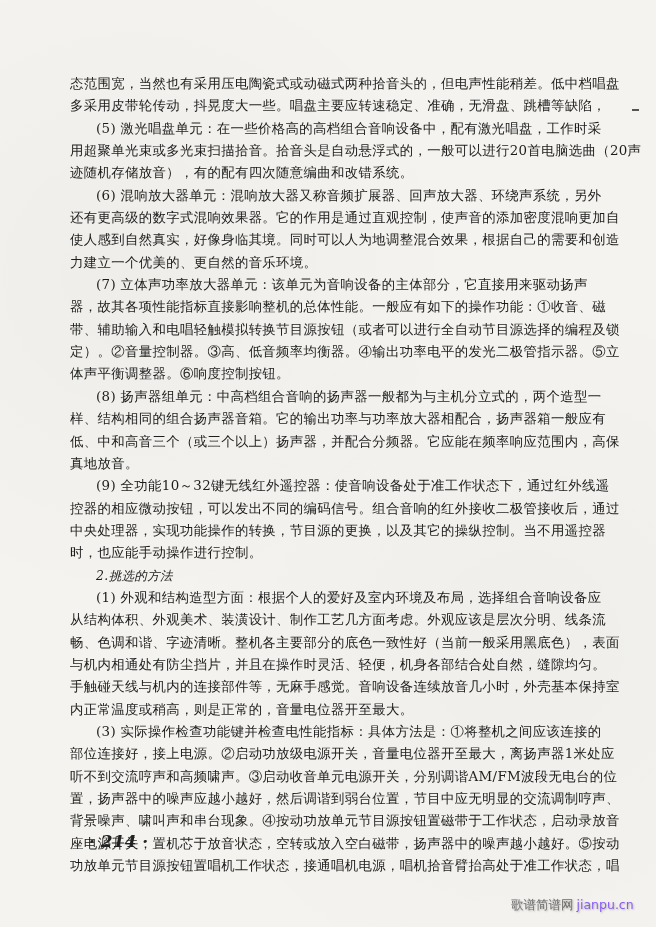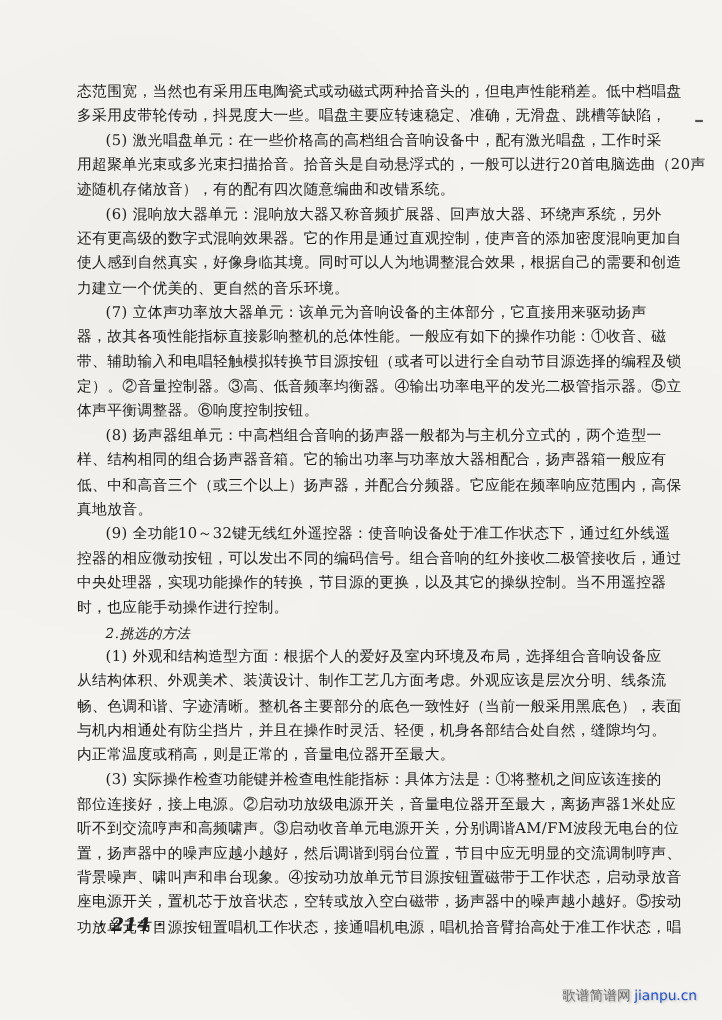--- a/index.html
+++ b/index.html
@@ -34,21 +34,21 @@
   }
   .margin-mark {
     position: absolute; left: 632px; top: 109px; width: 7px; height: 1.5px; background: #555;
   }
   .watermark {
     position: absolute; left: 511px; top: 897px;
     font-family: "DejaVu Sans", "Liberation Sans", sans-serif;
     font-size: 12.5px; color: #6e6e6e;
     text-shadow: 1px 1px 2px rgba(0,0,0,0.25);
   }
-  .watermark .wm-domain { color: #1d4ed8; margin-left: 3px; }
+  .watermark .wm-domain { color: #8b5cf6; margin-left: 3px; }
 </style>
 </head>
 <body>
 
 <div class="page-noise"></div>
 <div class="margin-mark"></div>
 
 <div class="text-block" id="text-block">
     <div class="line">态范围宽，当然也有采用压电陶瓷式或动磁式两种拾音头的，但电声性能稍差。低中档唱盘</div>
     <div class="line last">多采用皮带轮传动，抖晃度大一些。唱盘主要应转速稳定、准确，无滑盘、跳槽等缺陷，</div>
@@ -70,20 +70,21 @@
     <div class="line last">真地放音。</div>
     <div class="line indent">(9) 全功能10～32键无线红外遥控器：使音响设备处于准工作状态下，通过红外线遥</div>
     <div class="line">控器的相应微动按钮，可以发出不同的编码信号。组合音响的红外接收二极管接收后，通过</div>
     <div class="line">中央处理器，实现功能操作的转换，节目源的更换，以及其它的操纵控制。当不用遥控器</div>
     <div class="line last">时，也应能手动操作进行控制。</div>
     <div class="line heading last">2.挑选的方法</div>
     <div class="line indent">(1) 外观和结构造型方面：根据个人的爱好及室内环境及布局，选择组合音响设备应</div>
     <div class="line">从结构体积、外观美术、装潢设计、制作工艺几方面考虑。外观应该是层次分明、线条流</div>
     <div class="line">畅、色调和谐、字迹清晰。整机各主要部分的底色一致性好（当前一般采用黑底色），表面</div>
     <div class="line last">与机内相通处有防尘挡片，并且在操作时灵活、轻便，机身各部结合处自然，缝隙均匀。</div>
+    <div class="line">手触碰天线与机内的连接部件等，无麻手感觉。音响设备连续放音几小时，外壳基本保持室</div>
     <div class="line last">内正常温度或稍高，则是正常的，音量电位器开至最大。</div>
     <div class="line indent">(3) 实际操作检查功能键并检查电性能指标：具体方法是：①将整机之间应该连接的</div>
     <div class="line">部位连接好，接上电源。②启动功放级电源开关，音量电位器开至最大，离扬声器1米处应</div>
     <div class="line">听不到交流哼声和高频啸声。③启动收音单元电源开关，分别调谐AM/FM波段无电台的位</div>
     <div class="line">置，扬声器中的噪声应越小越好，然后调谐到弱台位置，节目中应无明显的交流调制哼声、</div>
     <div class="line">背景噪声、啸叫声和串台现象。④按动功放单元节目源按钮置磁带于工作状态，启动录放音</div>
     <div class="line">座电源开关，置机芯于放音状态，空转或放入空白磁带，扬声器中的噪声越小越好。⑤按动</div>
     <div class="line">功放单元节目源按钮置唱机工作状态，接通唱机电源，唱机拾音臂抬高处于准工作状态，唱</div>
   </div>
 

